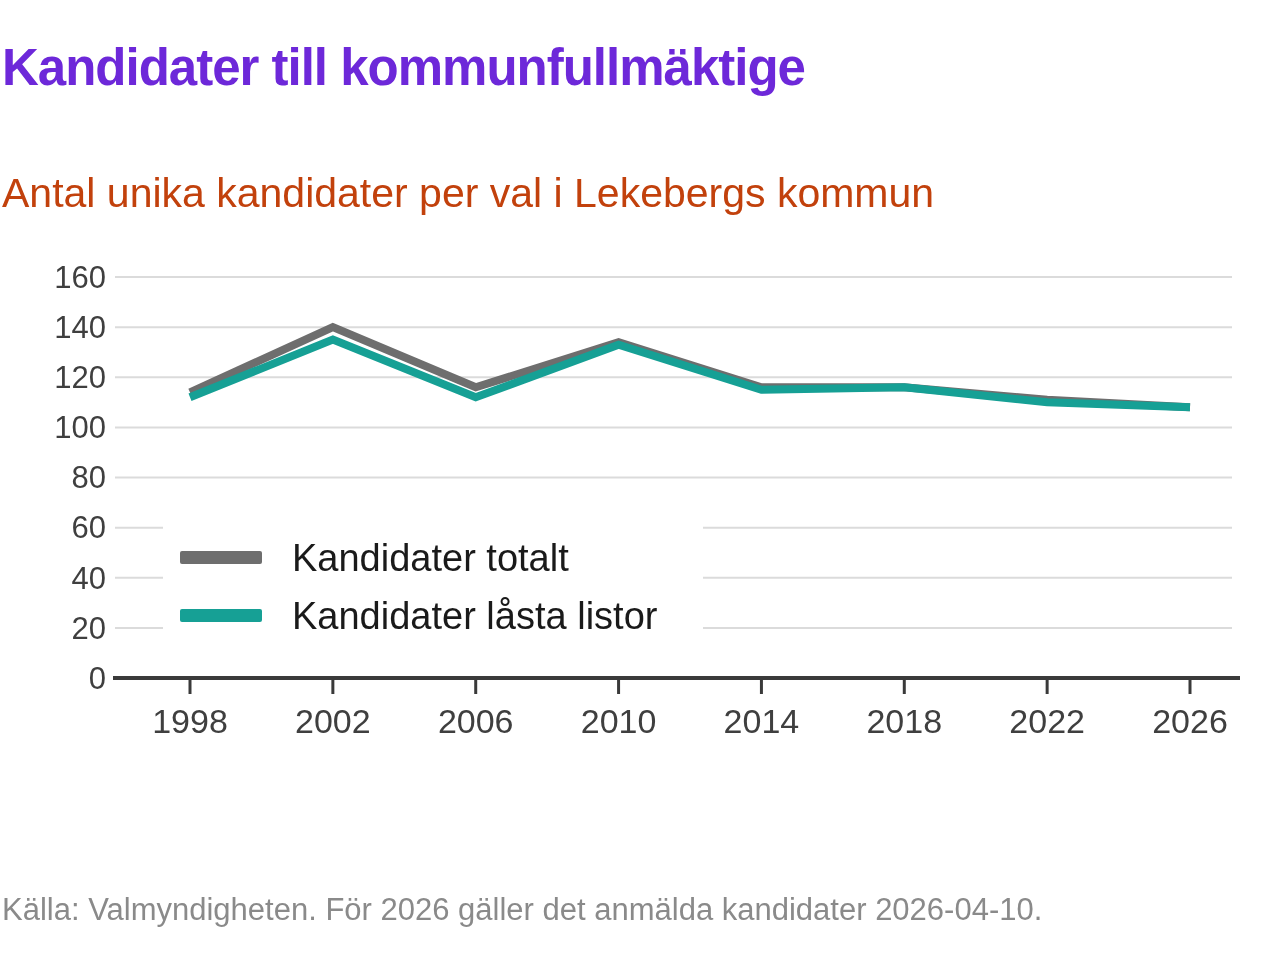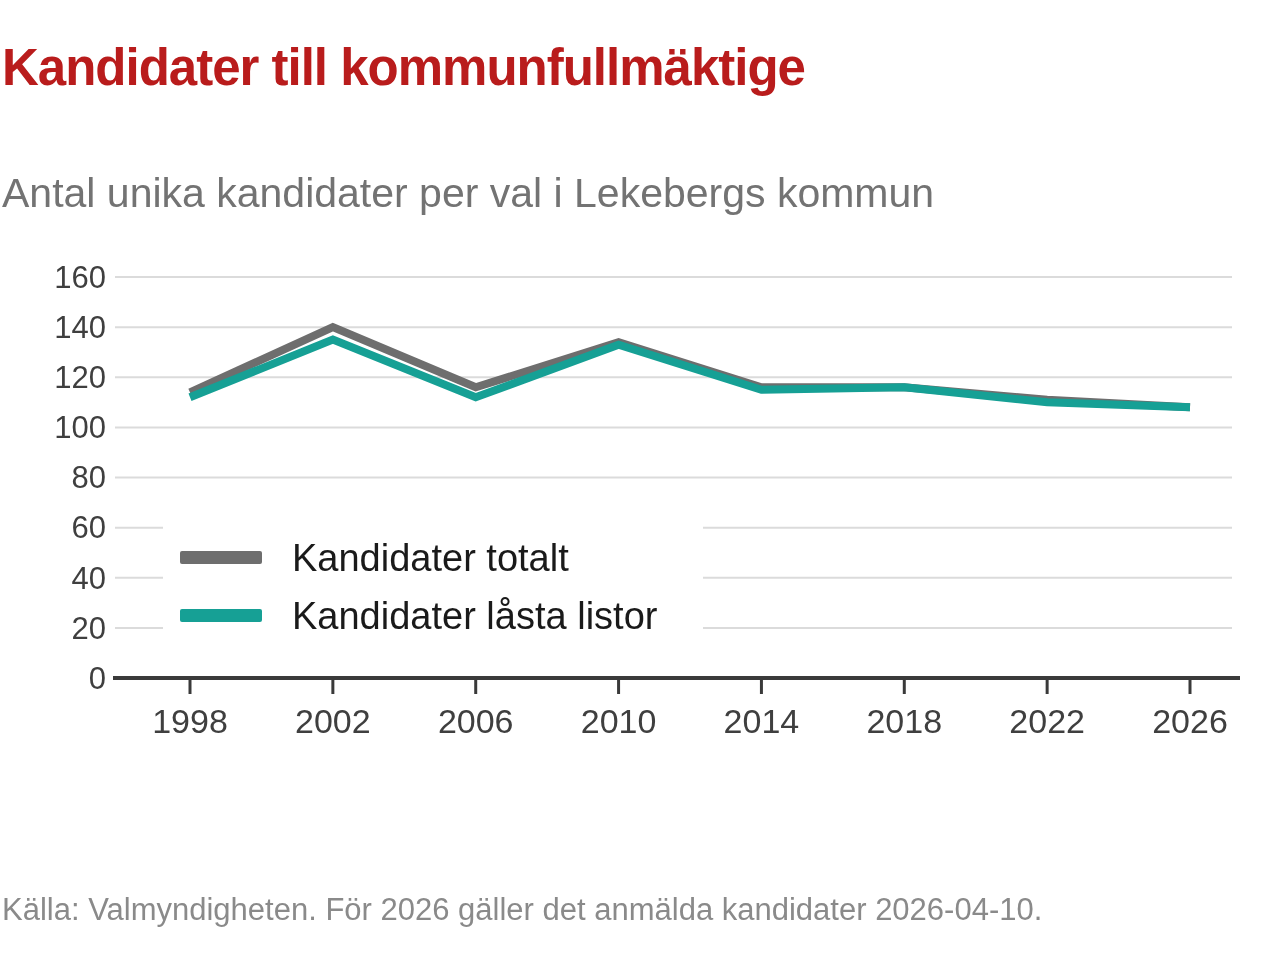--- a/index.html
+++ b/index.html
@@ -1,20 +1,20 @@
 <!DOCTYPE html>
 <html><head>
 <meta charset="utf-8">
 <style>
   html,body{margin:0;padding:0;background:#ffffff;}
   #page{position:relative;width:1280px;height:960px;background:#fff;overflow:hidden;
         font-family:"Liberation Sans", sans-serif;}
-  #title{position:absolute;left:2px;top:38px;font-size:51px;font-weight:700;color:#b91c1c;
+  #title{position:absolute;left:2px;top:38px;font-size:51px;font-weight:700;color:#6d28d9;
          letter-spacing:-1px;}
-  #subtitle{position:absolute;left:2px;top:170px;font-size:41px;font-weight:400;color:#737373;}
+  #subtitle{position:absolute;left:2px;top:170px;font-size:41px;font-weight:400;color:#c2410c;}
   #chart-svg{position:absolute;left:0;top:0;width:1280px;height:960px;}
   #source{position:absolute;left:2px;top:892px;font-size:31px;color:#8a8a8a;z-index:1;
           white-space:nowrap;}
   #logo{position:absolute;left:958px;top:854px;width:320px;height:100px;z-index:2;}
   #logo-icon{position:absolute;left:0;top:0;}
   #logo-word{position:absolute;left:72px;top:8px;font-size:46px;font-weight:700;
              color:#35a7a0;letter-spacing:-1.5px;}
   svg text{font-family:"Liberation Sans", sans-serif;}
 </style>
 </head>

